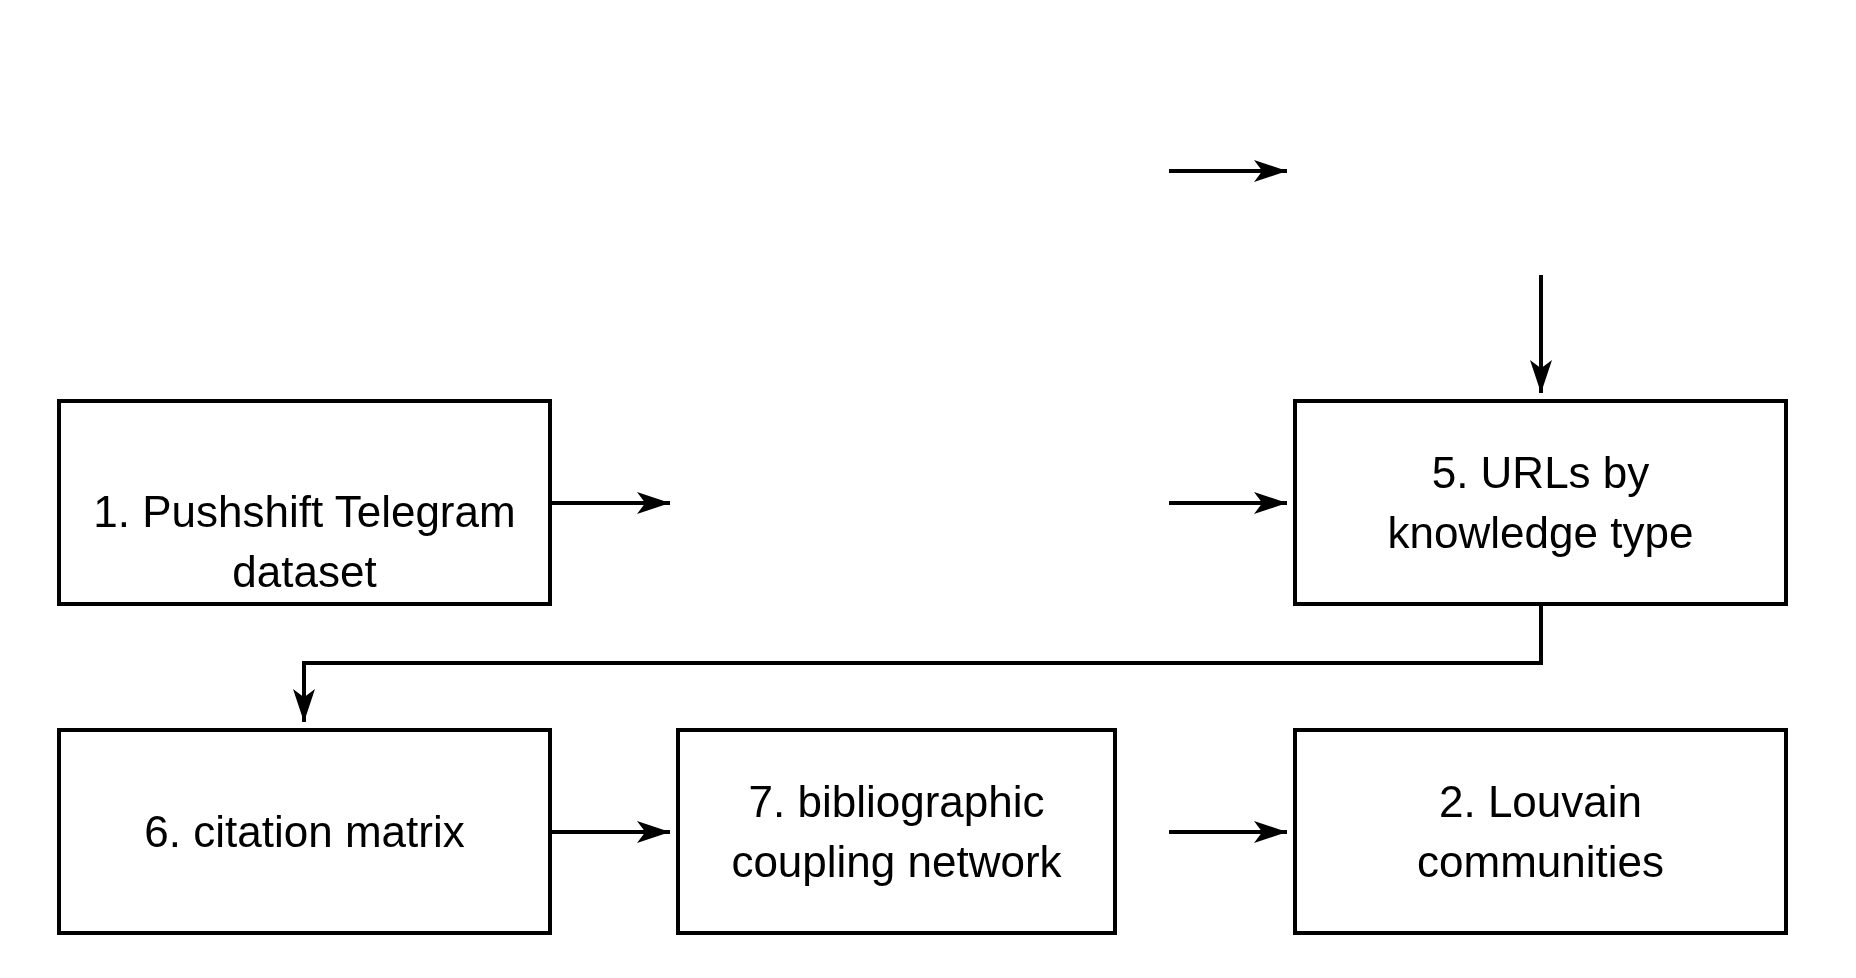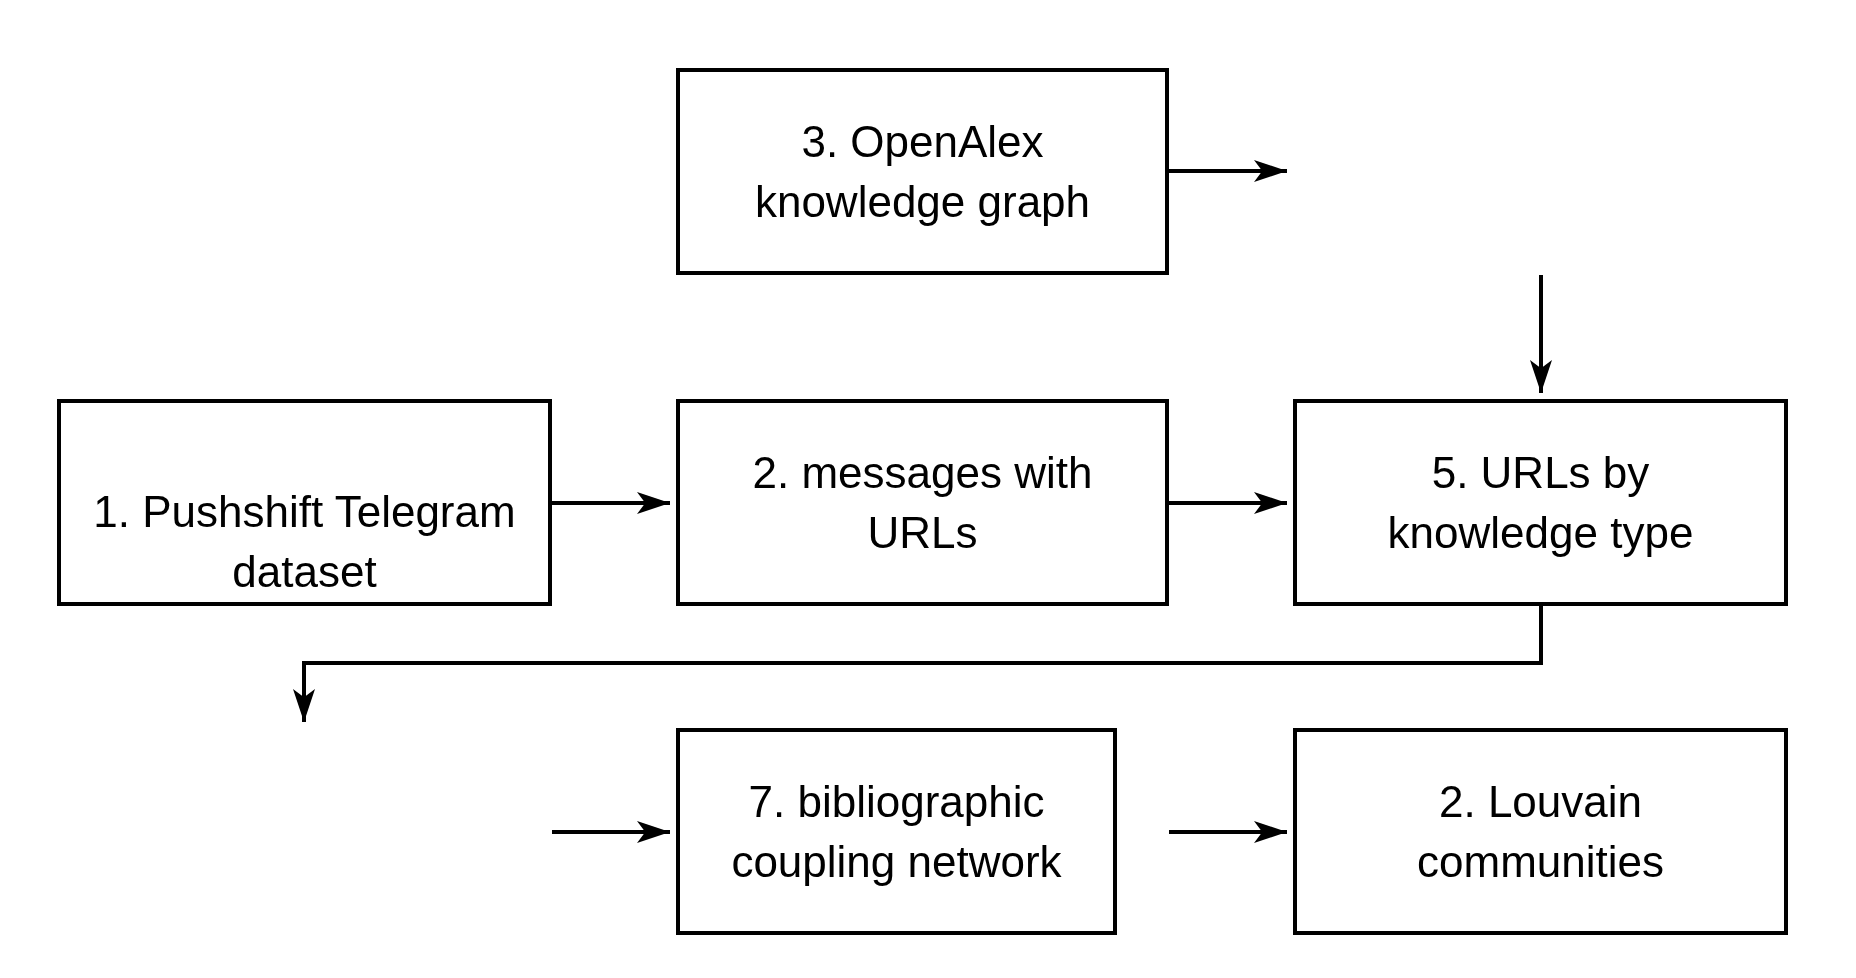--- a/index.html
+++ b/index.html
@@ -75,36 +75,31 @@
     <line x1="552" y1="832" x2="670" y2="832" stroke="#000000" stroke-width="4" marker-end="url(#arrowhead)"></line>
 
     <line x1="1169" y1="832" x2="1287" y2="832" stroke="#000000" stroke-width="4" marker-end="url(#arrowhead)"></line>
   </svg>
 
   <div class="node n1">
     <span class="node-label">1. Pushshift Telegram
 dataset</span>
   </div>
 
-  <div class="node n2">
-    <span class="node-label">2. messages with
-URLs</span>
-  </div>
 
-  <div class="node n3">
-    <span class="node-label">3. OpenAlex
-knowledge graph</span>
-  </div>
 
 
   <div class="node n5">
     <span class="node-label">5. URLs by
 knowledge type</span>
   </div>
 
+  <div class="node n6">
+    <span class="node-label">6. citation matrix</span>
+  </div>
 
   <div class="node n7">
     <span class="node-label">7. bibliographic
 coupling network</span>
   </div>
 
   <div class="node n8">
     <span class="node-label">2. Louvain
 communities</span>
   </div>

